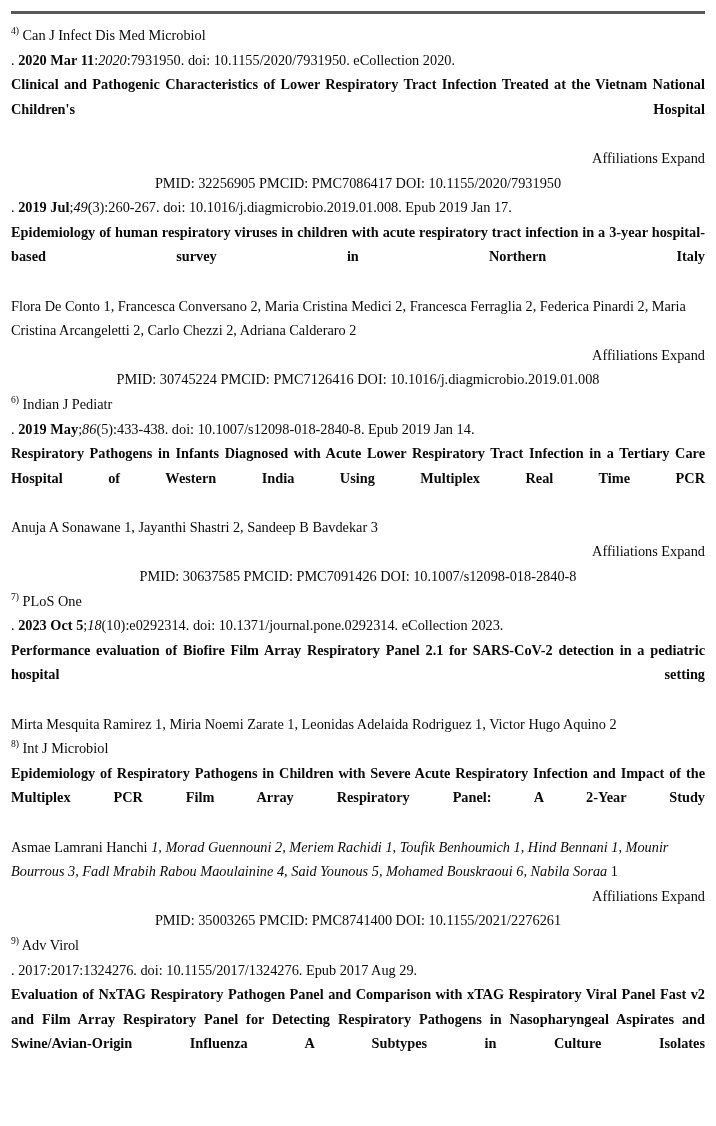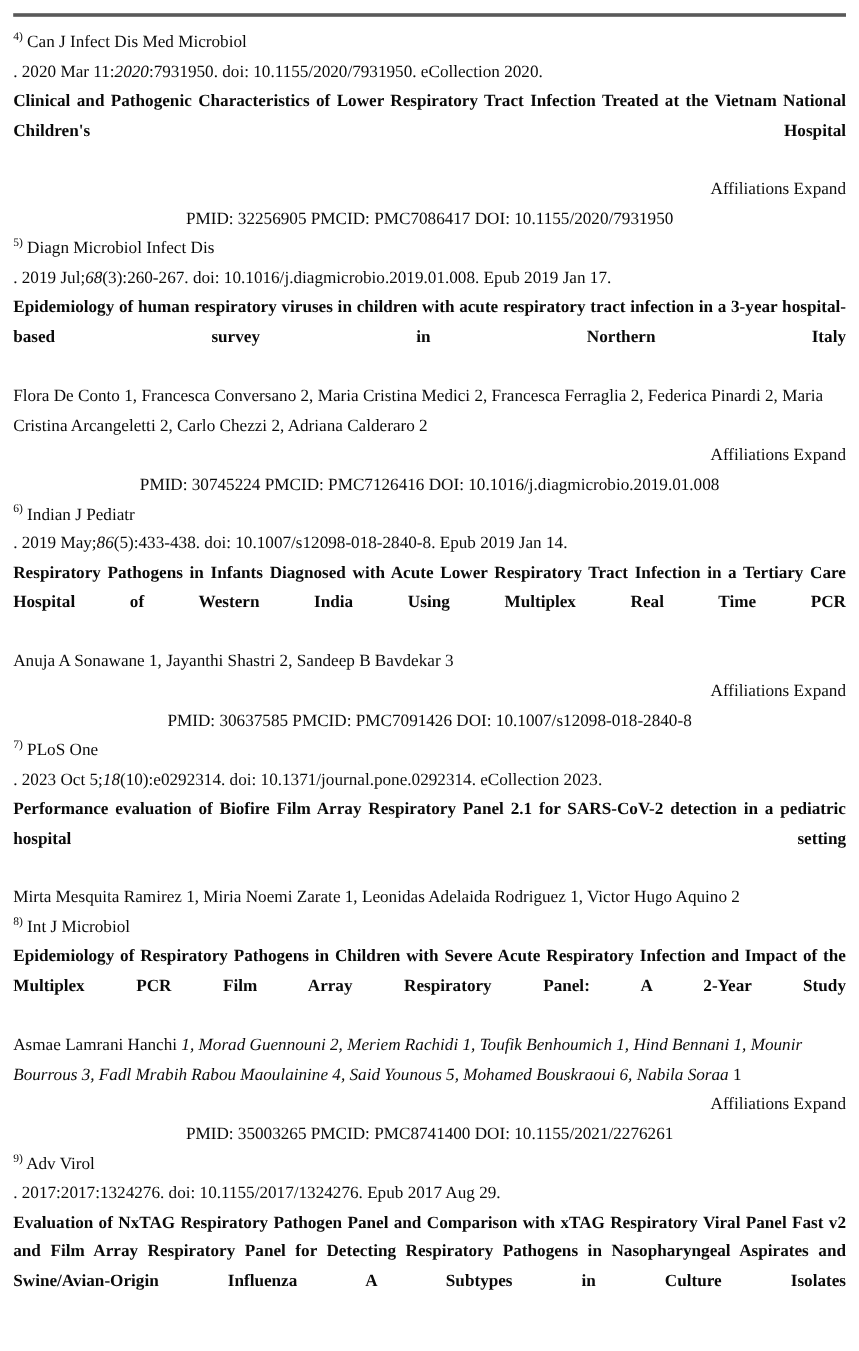--- a/index.html
+++ b/index.html
@@ -41,21 +41,21 @@
     white-space: normal;
   }
   
   .journal-line { }
   .idx {
     font-size: 9.6px;
     vertical-align: 6px;
     line-height: 0;
   }
   .cite-line { }
-  .cite-date { font-weight: normal; }
+  .cite-date { font-weight: bold; }
   .cite-vol { font-style: italic; }
   .title-line {
     text-align: justify;
     font-weight: bold;
   }
   
   .title-line::after {
     content: "";
     display: inline-block;
     width: 100%;
@@ -74,22 +74,21 @@
 
   <div class="entries">
       <div class="entry">
         <div class="line journal-line"><span class="idx">4)</span> <span>Can J Infect Dis Med Microbiol</span></div>
         <div class="line cite-line"><span>. </span><span class="cite-date">2020 Mar 11</span><span>:</span><span class="cite-vol">2020</span><span>:7931950. doi: 10.1155/2020/7931950. eCollection 2020.</span></div>
         <div class="line title-line">Clinical and Pathogenic Characteristics of Lower Respiratory Tract Infection Treated at the Vietnam National Children's Hospital</div>
         <div class="line affil-line">Affiliations Expand</div>
         <div class="line pmid-line">PMID: 32256905 PMCID: PMC7086417 DOI: 10.1155/2020/7931950</div>
       </div>
       <div class="entry">
-        <div class="line journal-line"><span class="idx">5)</span> <span>Diagn Microbiol Infect Dis</span></div>
-        <div class="line cite-line"><span>. </span><span class="cite-date">2019 Jul</span><span>;</span><span class="cite-vol">68</span><span>(3):260-267. doi: 10.1016/j.diagmicrobio.2019.01.008. Epub 2019 Jan 17.</span></div>
+        <div class="line cite-line"><span>. </span><span class="cite-date">2019 Jul</span><span>;</span><span class="cite-vol">49</span><span>(3):260-267. doi: 10.1016/j.diagmicrobio.2019.01.008. Epub 2019 Jan 17.</span></div>
         <div class="line title-line">Epidemiology of human respiratory viruses in children with acute respiratory tract infection in a 3-year hospital-based survey in Northern Italy</div>
         <div class="line authors-line"><span>Flora De Conto 1, Francesca Conversano 2, Maria Cristina Medici 2, Francesca Ferraglia 2, Federica Pinardi 2, Maria Cristina Arcangeletti 2, Carlo Chezzi 2, Adriana Calderaro 2</span><span class="authors-ital"></span><span></span></div>
         <div class="line affil-line">Affiliations Expand</div>
         <div class="line pmid-line">PMID: 30745224 PMCID: PMC7126416 DOI: 10.1016/j.diagmicrobio.2019.01.008</div>
       </div>
       <div class="entry">
         <div class="line journal-line"><span class="idx">6)</span> <span>Indian J Pediatr</span></div>
         <div class="line cite-line"><span>. </span><span class="cite-date">2019 May</span><span>;</span><span class="cite-vol">86</span><span>(5):433-438. doi: 10.1007/s12098-018-2840-8. Epub 2019 Jan 14.</span></div>
         <div class="line title-line">Respiratory Pathogens in Infants Diagnosed with Acute Lower Respiratory Tract Infection in a Tertiary Care Hospital of Western India Using Multiplex Real Time PCR</div>
         <div class="line authors-line"><span>Anuja A Sonawane 1, Jayanthi Shastri 2, Sandeep B Bavdekar 3</span><span class="authors-ital"></span><span></span></div>

